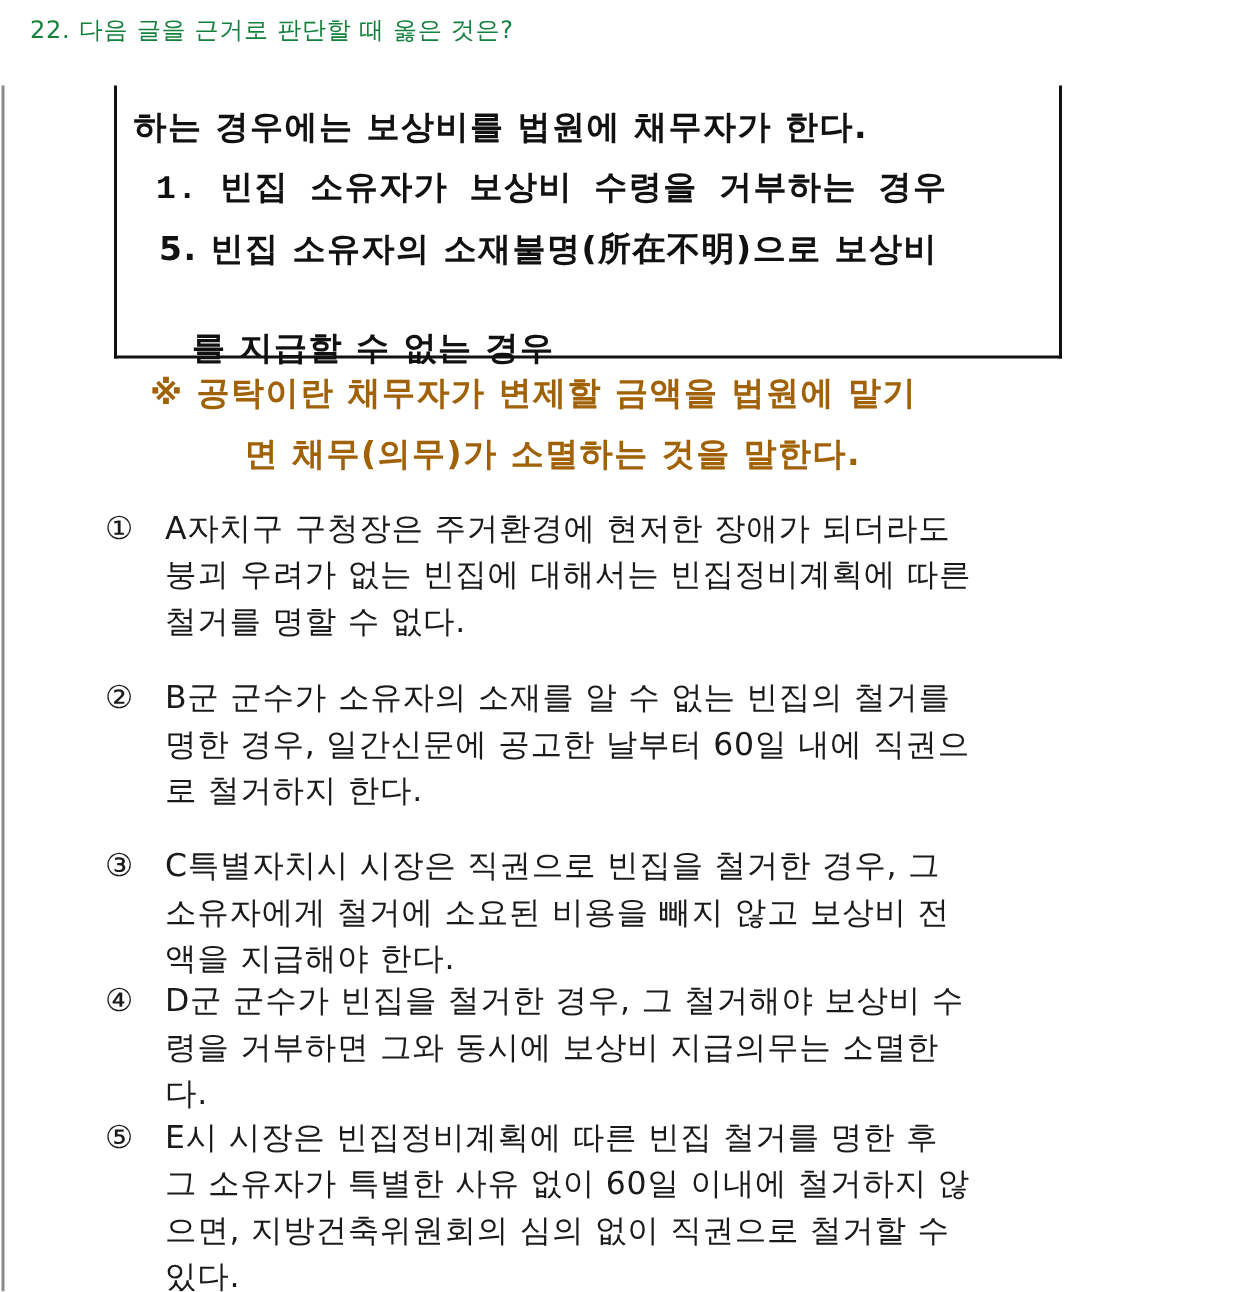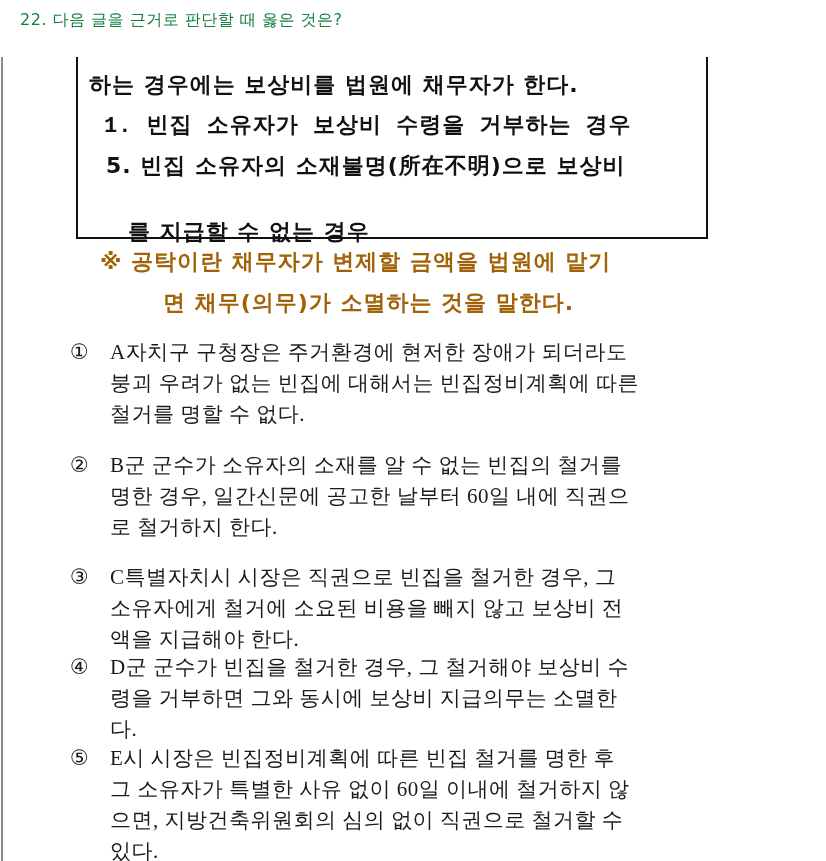--- a/index.html
+++ b/index.html
@@ -31,21 +31,21 @@
       letter-spacing: 1px; color: #a16207;
     }
     .option {
       position: absolute; left: 70px; width: 700px;
       font-size: 21px; line-height: 31px; color: #1a1a1a; letter-spacing: 0.5px;
     }
     .option-num {
       position: absolute; left: 0; top: 0; width: 34px;
     }
     .option-text {
-      position: absolute; left: 40px; top: 0; width: 660px; white-space: pre-line; font-family: Liberation Serif, serif;
+      position: absolute; left: 40px; top: 0; width: 660px; white-space: pre-line;
     }
   </style>
 </head>
 <body>
 
 <div class="page-rule"></div>
 
 <div class="question-title">22. 다음 글을 근거로 판단할 때 옳은 것은?</div>
 
 <div class="passage-box"></div>

